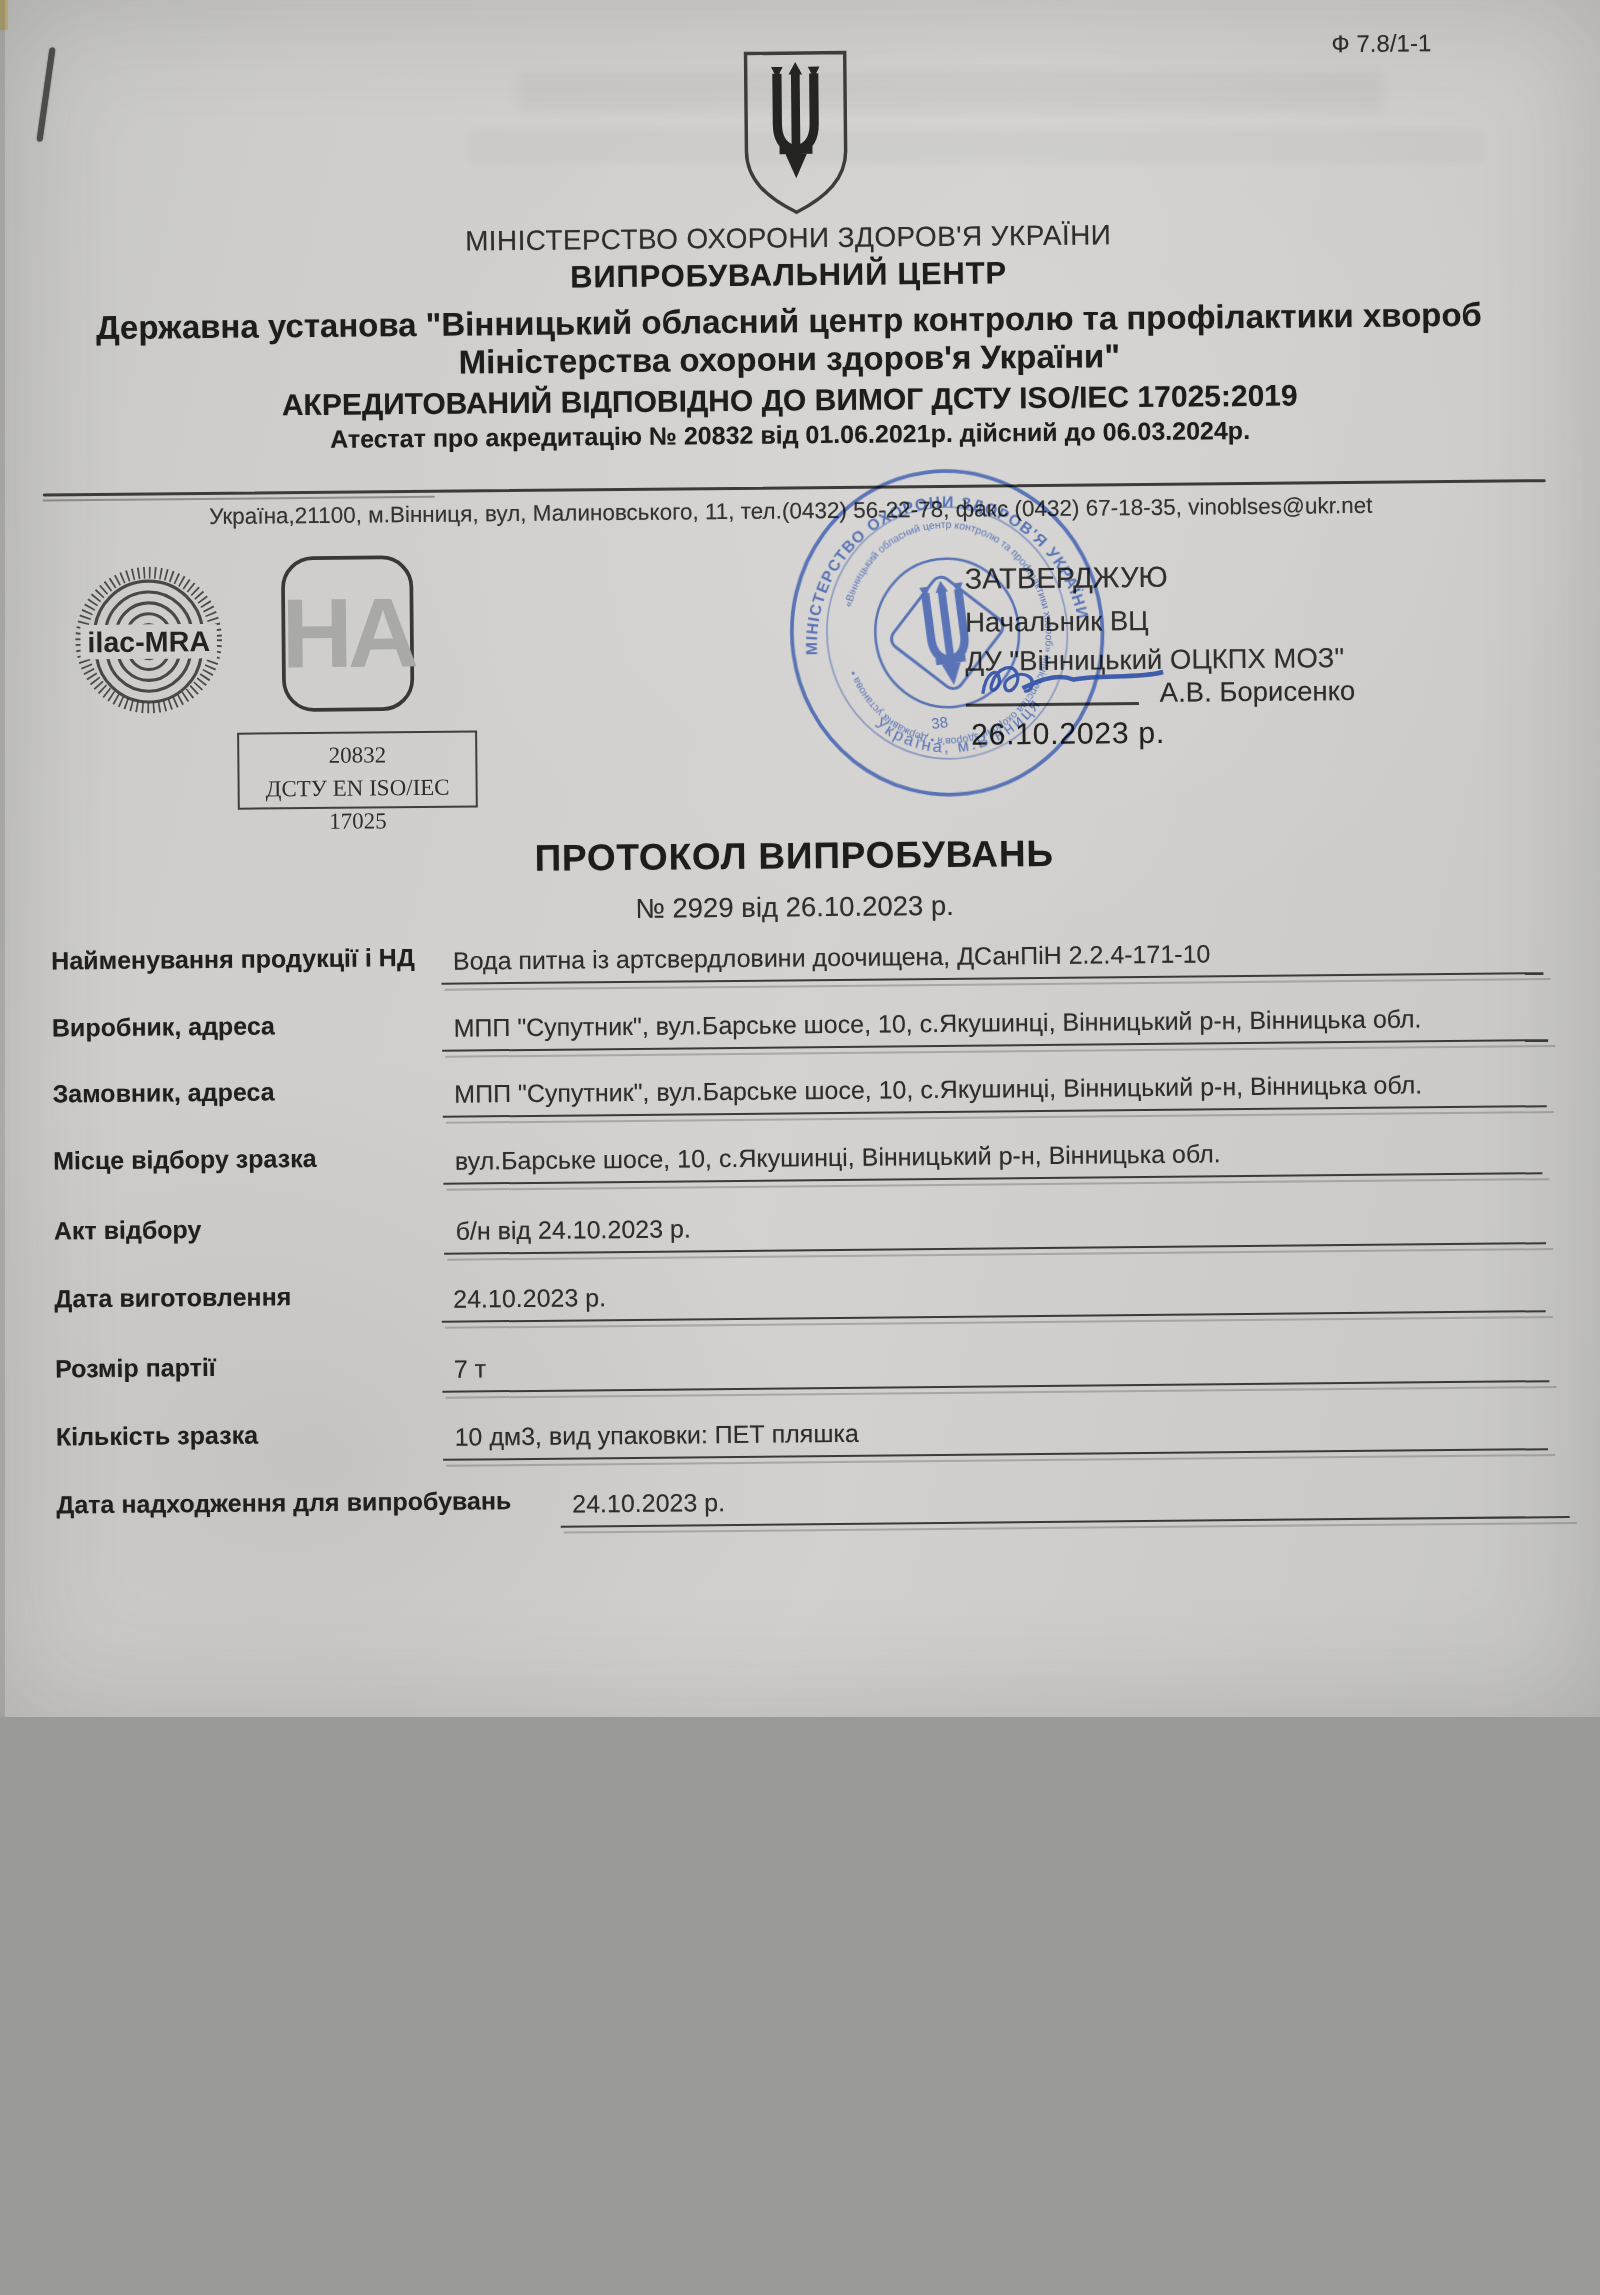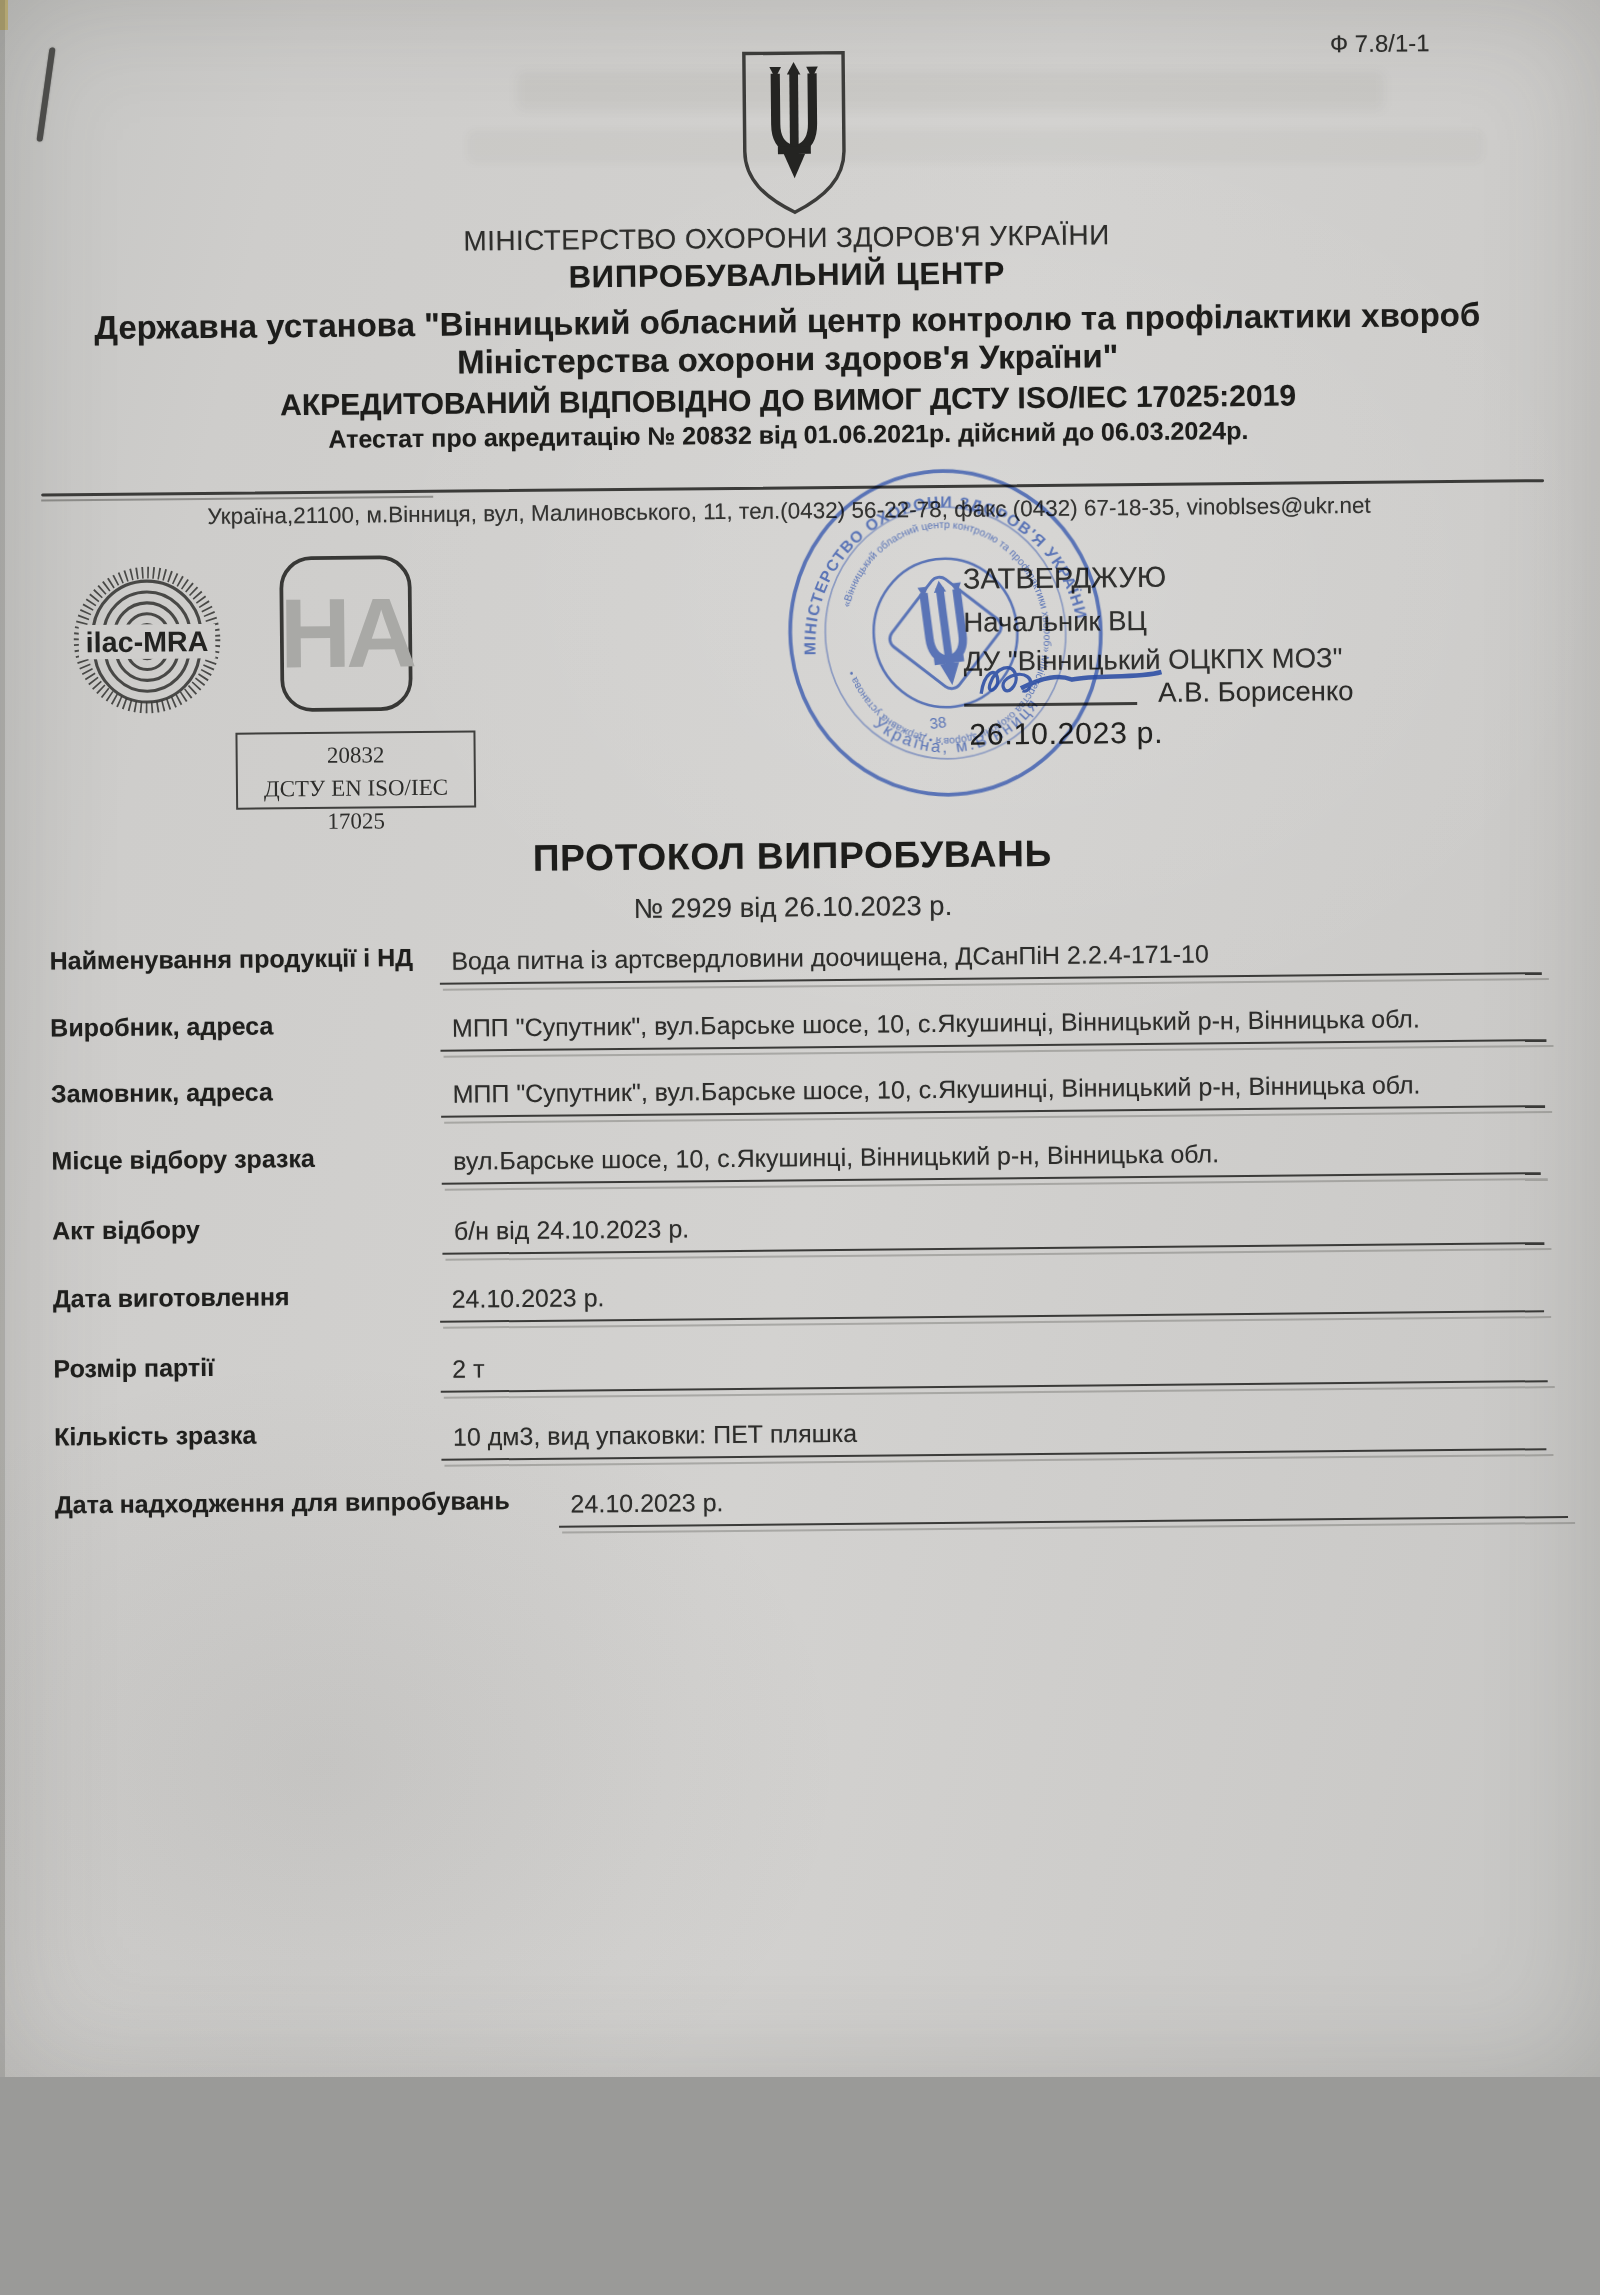--- a/index.html
+++ b/index.html
@@ -1,17 +1,17 @@
 <!DOCTYPE html>
 <html style="font-size:13.3px"><head>
 <meta charset="utf-8">
 <style>
   html,body{margin:0;padding:0;background:#9a9a98;}
   .page{
-    position:relative; width:1601px; height:2077px; overflow:hidden;
+    position:relative; width:1601px; height:1717px; overflow:hidden;
     background:
       radial-gradient(ellipse 1001px 750px at 62% 28%, rgba(255,255,255,.10), transparent 65%),
       radial-gradient(ellipse 750px 584px at 20% 85%, rgba(60,60,58,.08), transparent 70%),
       linear-gradient(103deg,#c5c5c3 0%, #cecdcb 15%, #d3d2d0 52%, #cbcac8 86%, #c6c6c4 100%);
     box-shadow: inset 0 0 117px rgba(70,70,66,.22);
     font-family:"Liberation Sans","DejaVu Sans",sans-serif;
     color:#2c2c2a;
   }
   .tilt{position:absolute;inset:0;transform:rotate(-0.55deg);transform-origin:52% 48%;}
   .abs{position:absolute;}
@@ -212,21 +212,21 @@
       <span class="fval soft">б/н від 24.10.2023 р.</span>
       </div>
 
     <div class="abs frow-label soft" style="top:1277px;">Дата виготовлення</div>
     <div class="abs fline" style="left:437px;top:1277px;width:1104px;">
       <span class="fval soft">24.10.2023 р.</span>
       </div>
 
     <div class="abs frow-label soft" style="top:1347px;">Розмір партії</div>
     <div class="abs fline" style="left:437px;top:1347px;width:1107px;">
-      <span class="fval soft">2 т</span>
+      <span class="fval soft">7 т</span>
       </div>
 
     <div class="abs frow-label soft" style="top:1415px;">Кількість зразка</div>
     <div class="abs fline" style="left:437px;top:1415px;width:1105px;">
       <span class="fval soft">10 дм3, вид упаковки: ПЕТ пляшка</span>
       </div>
 
     <div class="abs frow-label soft" style="top:1483px;">Дата надходження для випробувань</div>
     <div class="abs fline" style="left:554px;top:1483px;width:1009px;">
       <span class="fval soft">24.10.2023 р.</span>

